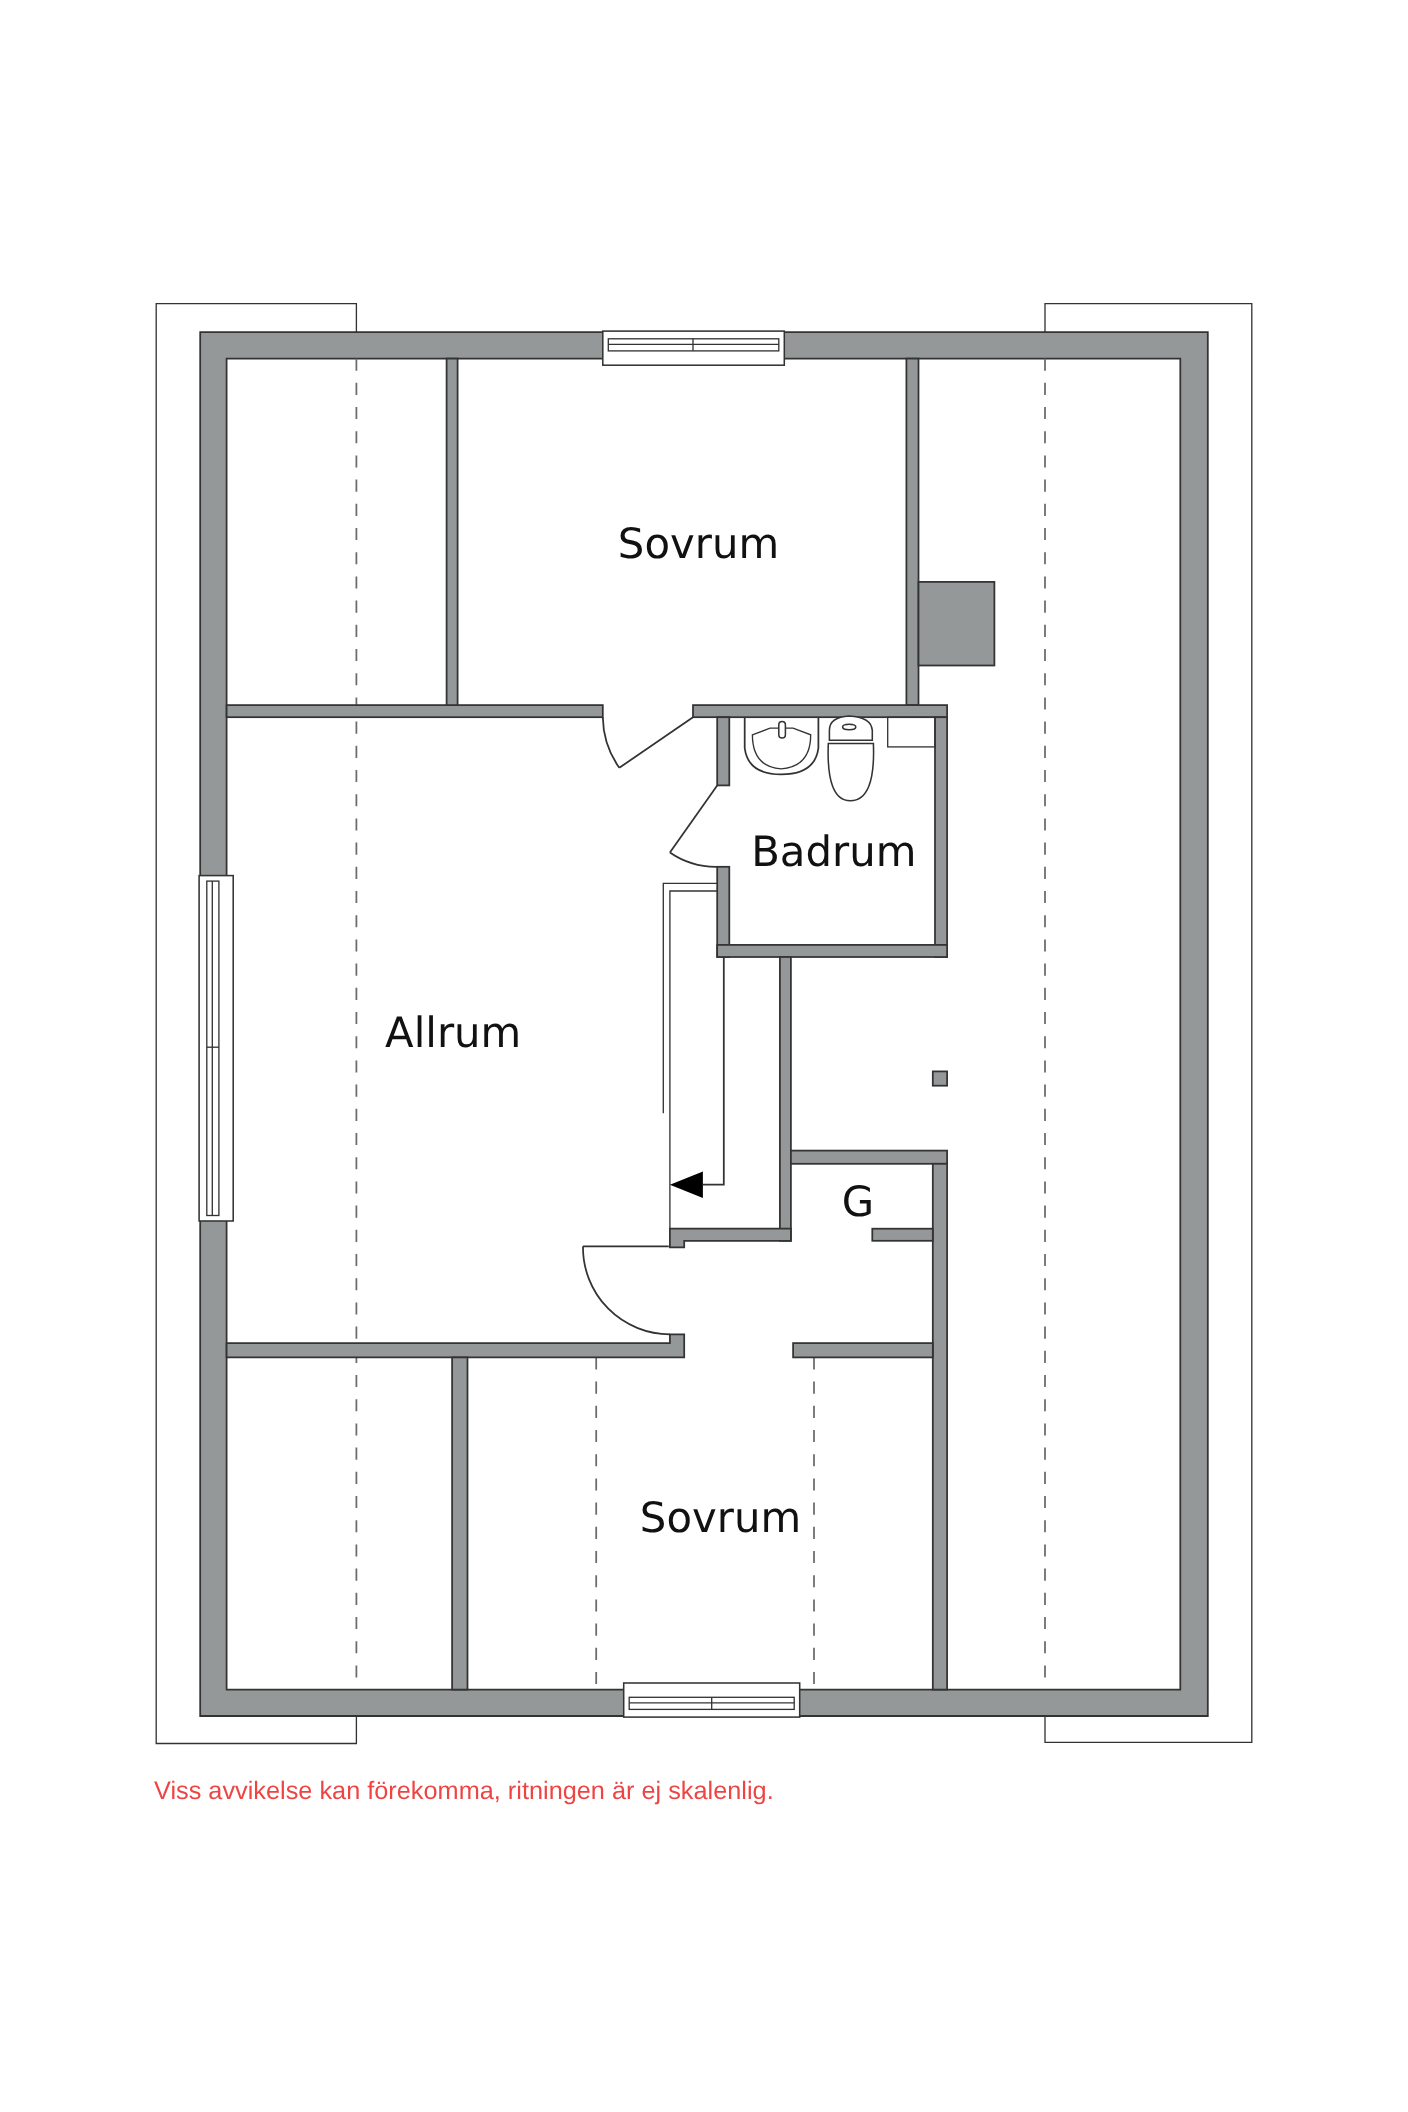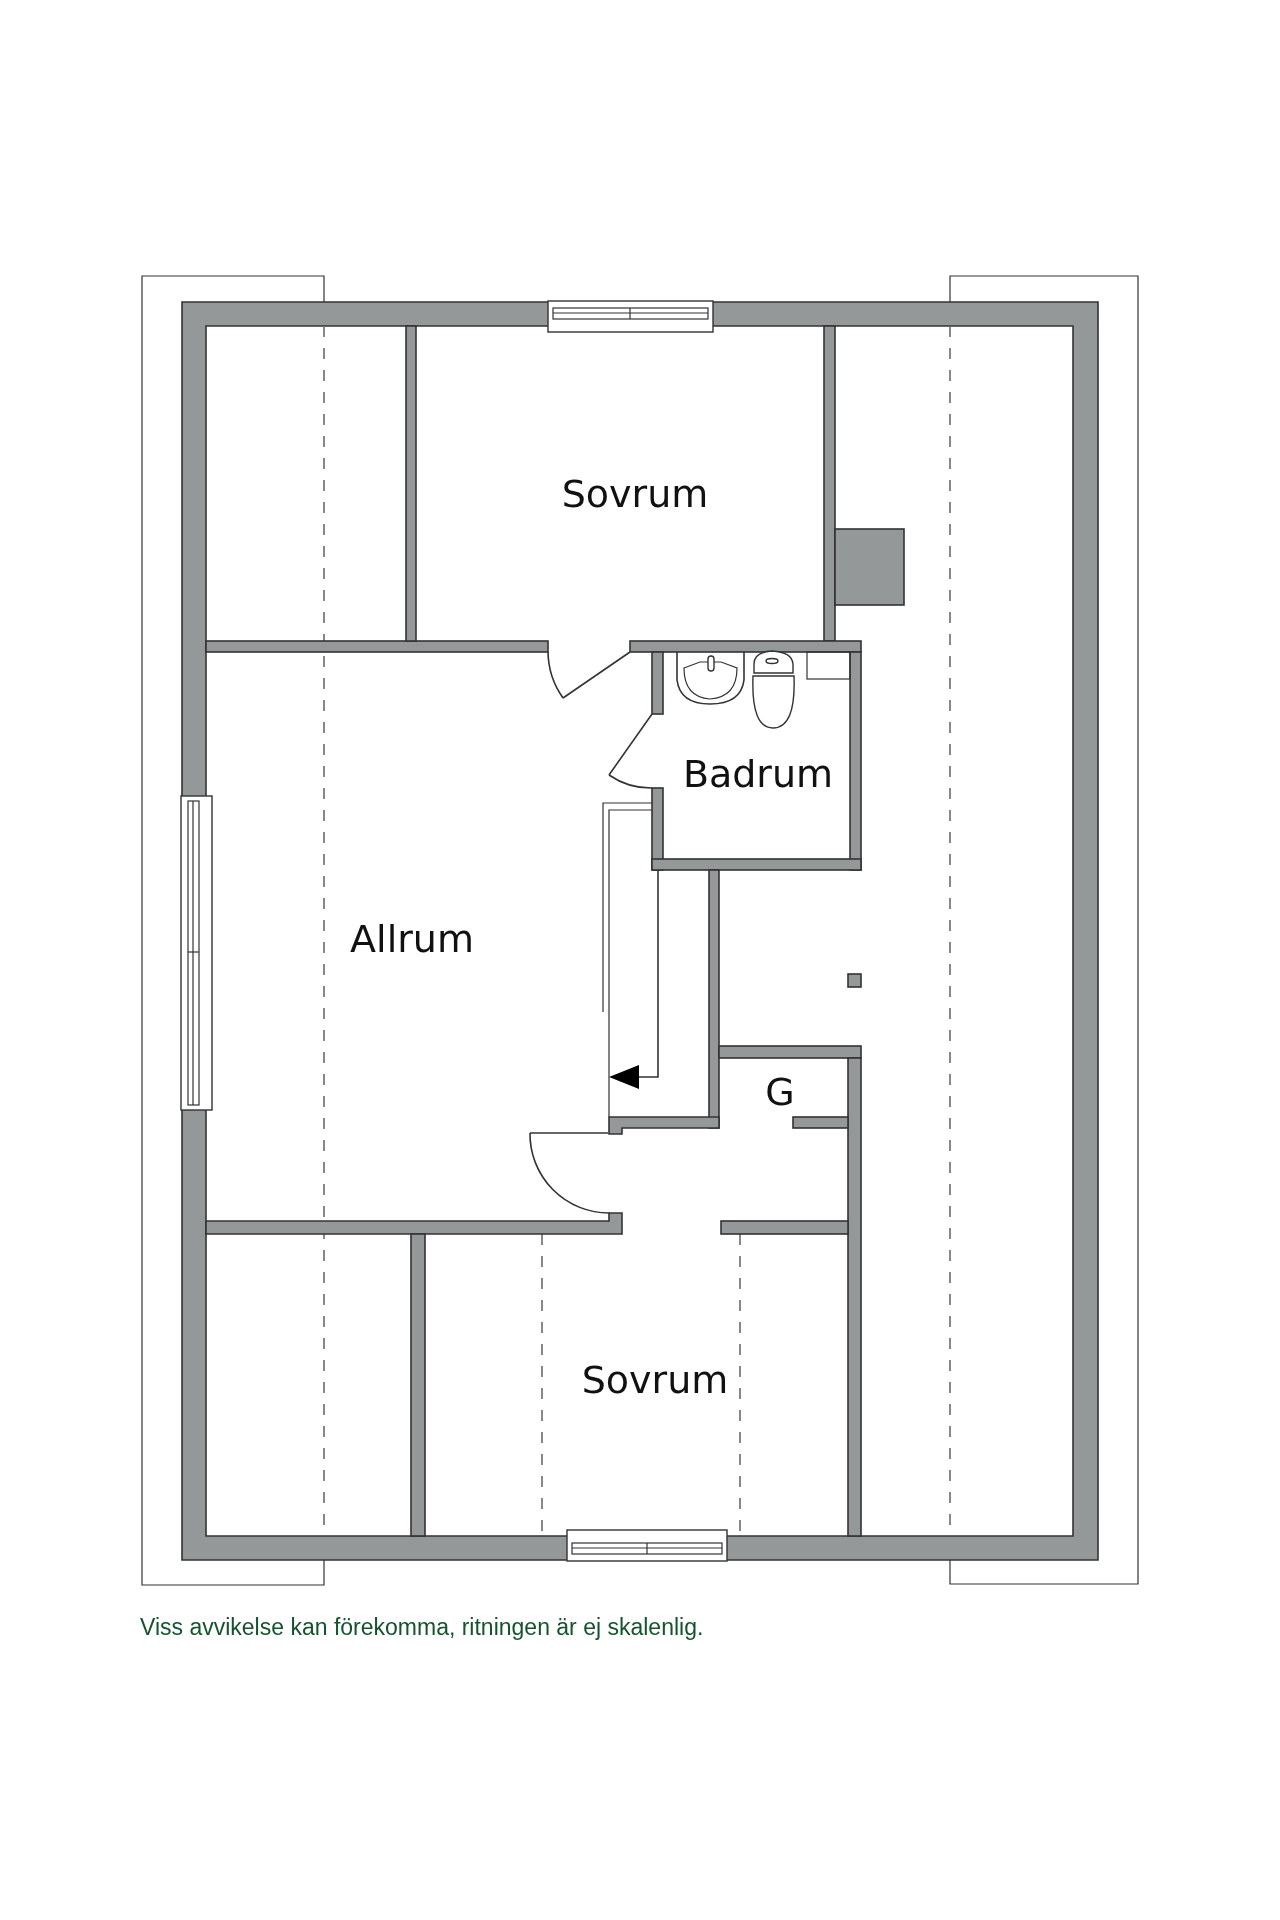--- a/index.html
+++ b/index.html
@@ -5,21 +5,21 @@
   html, body { margin: 0; padding: 0; background: #ffffff; }
   body { width: 1280px; height: 1920px; position: relative; overflow: hidden; }
   #plan { position: absolute; left: 0; top: 0; width: 1280px; height: 1920px; }
   .wall { fill: #959898; stroke: #333333; stroke-width: 1.6; }
   .line { fill: none; stroke: #333333; stroke-width: 1.6; }
   .thin { fill: none; stroke: #333333; stroke-width: 1.2; }
   .dash { fill: none; stroke: #6b6b6b; stroke-width: 1.6; stroke-dasharray: 11 11; }
   .white { fill: #ffffff; stroke: #333333; stroke-width: 1.4; }
   .room-label { font-family: "DejaVu Sans", sans-serif; font-size: 38px; fill: #111111; }
   .footer { position: absolute; left: 140px; top: 1614px;
-            font-family: "Liberation Sans", sans-serif; font-size: 23px; color: #14532d; white-space: nowrap; }
+            font-family: "Liberation Sans", sans-serif; font-size: 23px; color: #ef4444; white-space: nowrap; }
 </style>
 </head>
 <body>
 
 <svg id="plan" viewBox="0 0 1280 1920" xmlns="http://www.w3.org/2000/svg">
 
   <path class="thin" d="M324 302 L324 276 L142 276 L142 1585 L324 1585 L324 1560"></path>
   <path class="thin" d="M950 302 L950 276 L1138 276 L1138 1584 L950 1584 L950 1560"></path>
 
   <path class="wall" fill-rule="evenodd" d="M182 302 L1098 302 L1098 1560 L182 1560 Z M206 326 L206 1536 L1073 1536 L1073 326 Z"></path>

